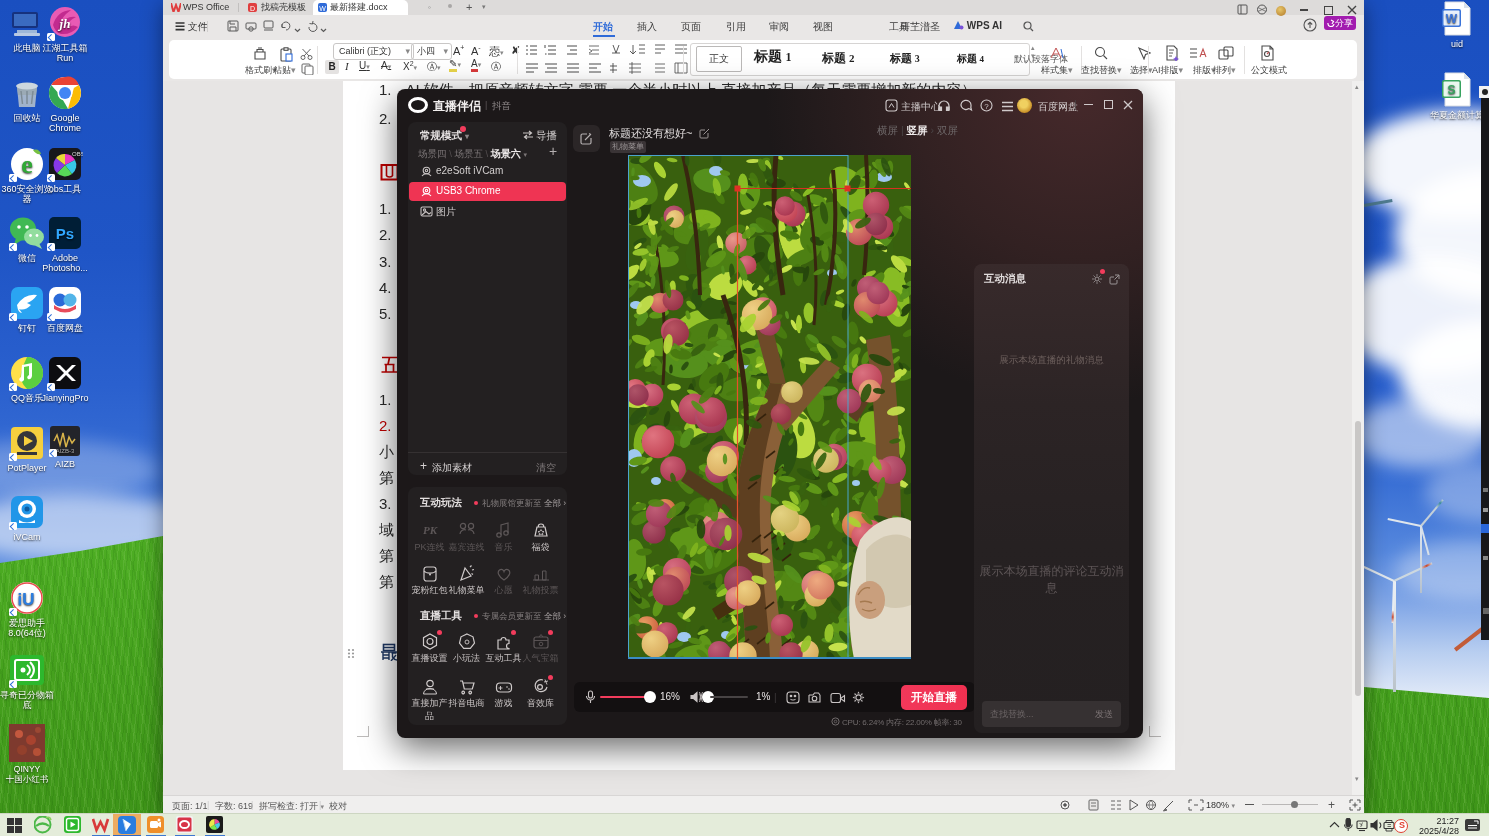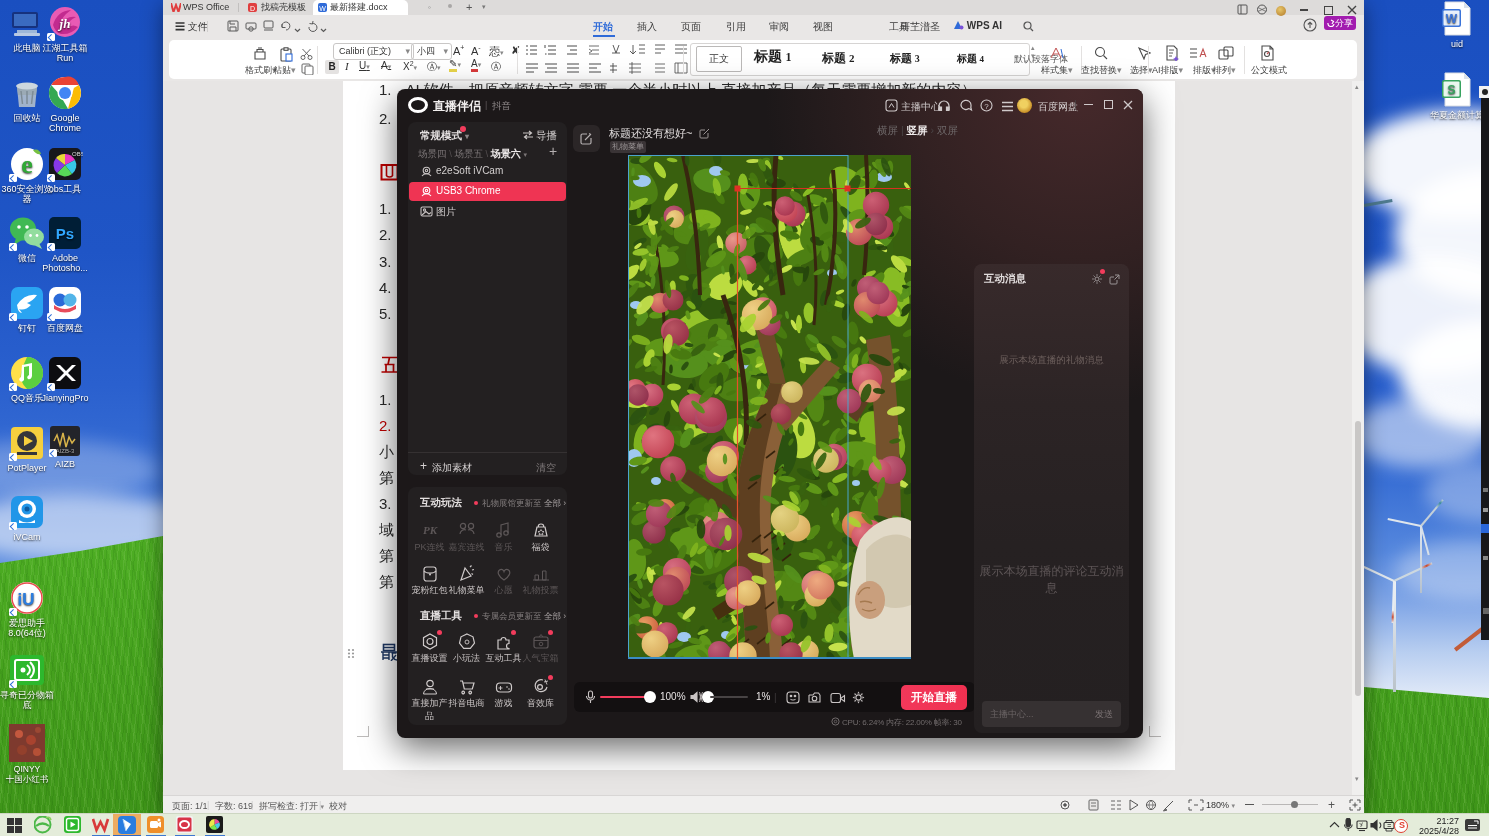--- a/index.html
+++ b/index.html
@@ -1847,21 +1847,21 @@
           <rect x="216.5" y="30.5" width="6" height="6" fill="#e03024"></rect>
         </svg></div>
 
     <div class="abs" style="left:177px;top:593px;width:401px;height:30px;background:#131011;border-radius:6px">
       <svg width="11" height="14" style="position:absolute;left:11px;top:8px" fill="none" stroke="#c9c4c4" stroke-width="1.1">
           <rect x="3.5" y="1" width="4" height="7" rx="2"></rect>
           <path d="M1.5 6 a4 4 0 0 0 8 0 M5.5 10.5 v2.5"></path>
         </svg>
       <div class="abs" style="left:26px;top:14px;width:50px;height:2.4px;background:#f23c5c;border-radius:2px"></div>
       <div class="abs" style="left:70px;top:9px;width:12px;height:12px;border-radius:50%;background:#fff"></div>
-      <div class="abs" style="left:86px;top:9px;font-size:10px;color:#e8e4e4">100%</div>
+      <div class="abs" style="left:86px;top:9px;font-size:10px;color:#e8e4e4">16%</div>
       <svg width="13" height="12" style="position:absolute;left:116px;top:9px" fill="none" stroke="#c9c4c4" stroke-width="1.1">
           <path d="M1 4.5 h2.5 L7 1.5 v9 L3.5 7.5 H1 z" fill="#c9c4c4"></path>
           <path d="M9 3 a4.5 4.5 0 0 1 0 6" opacity=".5"></path>
           <path d="M9.5 1 L12.5 11 M12.5 1 L9.5 11" stroke-width=".9"></path>
         </svg>
       <div class="abs" style="left:128px;top:9px;width:12px;height:12px;border-radius:50%;background:#fff"></div>
       <div class="abs" style="left:136px;top:14px;width:38px;height:2.4px;background:#474344;border-radius:2px"></div>
       <div class="abs" style="left:182px;top:9px;font-size:10px;color:#e8e4e4">1%</div>
       <div class="abs" style="left:200px;top:10px;color:#3e3a3b;font-size:10px">|</div>
       <svg width="15" height="15" style="position:absolute;left:212px;top:8px" fill="none" stroke="#c9c4c4" stroke-width="1.1">
@@ -1897,21 +1897,21 @@
           <path d="M6 1.2 v1.6 M6 9.2 v1.6 M1.2 6 h1.6 M9.2 6 h1.6 M2.6 2.6 l1.2 1.2 M8.2 8.2 l1.2 1.2 M9.4 2.6 L8.2 3.8 M3.8 8.2 L2.6 9.4"></path>
         </svg>
       <div class="reddot" style="right:24px;top:5px;width:5px;height:5px;left:auto"></div>
       <svg width="11" height="11" style="position:absolute;right:9px;top:10px" fill="none" stroke="#9a9495" stroke-width="1">
           <path d="M8 6 v3 a1 1 0 0 1 -1 1 h-5 A1 1 0 0 1 1 9 v-5 A1 1 0 0 1 2 3 h3"></path>
           <path d="M6 1 h4 v4 M10 1 L5.5 5.5"></path>
         </svg>
       <div class="abs" style="left:0;top:90px;width:155px;text-align:center;font-size:9.5px;color:#6e615e">展示本场直播的礼物消息</div>
       <div class="abs" style="left:0;top:299px;width:155px;text-align:center;font-size:12px;color:#5d5556">展示本场直播的评论互动消息</div>
       <div class="abs" style="left:8px;top:437px;width:139px;height:26px;background:#363132;border-radius:4px">
-        <div class="abs" style="left:8px;top:7px;font-size:9px;color:#6b6465">主播中心...</div>
+        <div class="abs" style="left:8px;top:7px;font-size:9px;color:#6b6465">查找替换...</div>
         <div class="abs" style="right:8px;top:7px;font-size:9px;color:#7d7475">发送</div>
       </div>
     </div>
   </div>
   <div id="taskbar">
     <svg class="tbi" style="left:7px;top:4px" width="15" height="15">
         <g fill="#333">
           <rect x="0" y="0" width="7" height="7"></rect>
           <rect x="8" y="0" width="7" height="7"></rect>
           <rect x="0" y="8" width="7" height="7"></rect>

